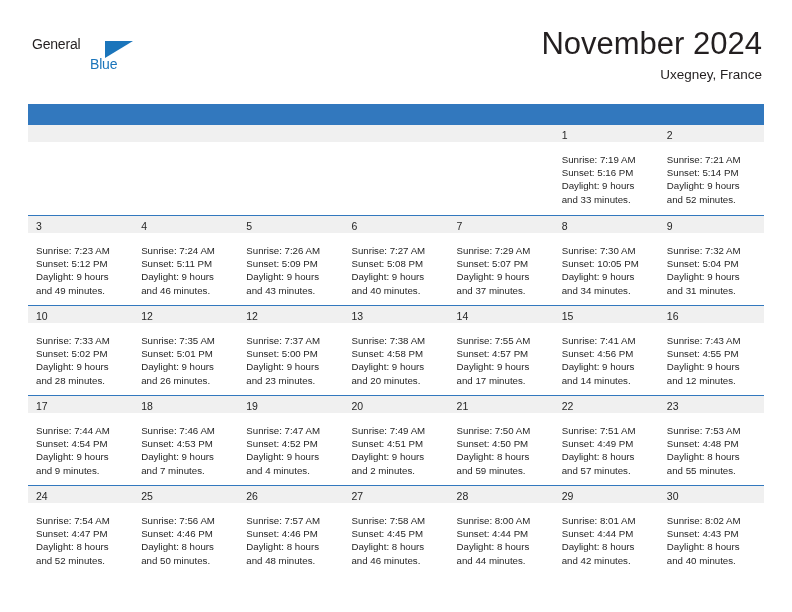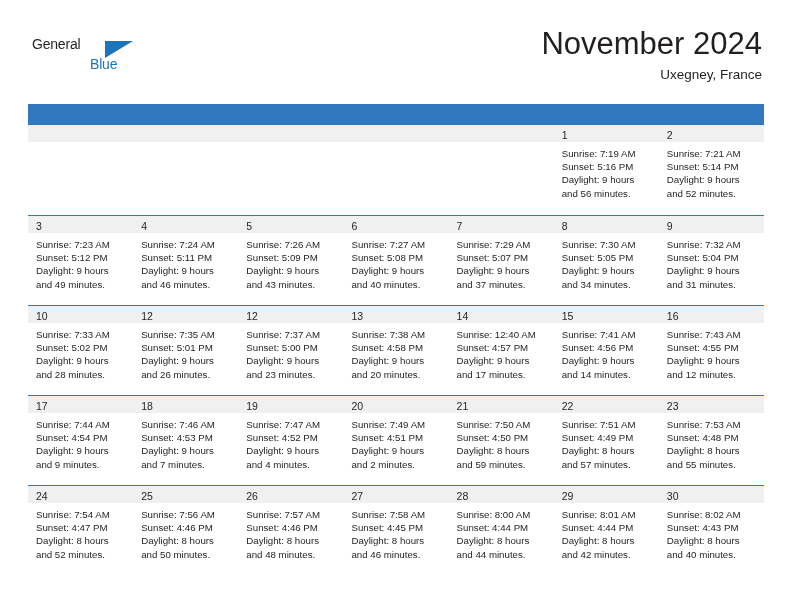--- a/index.html
+++ b/index.html
@@ -135,21 +135,21 @@
     padding-left: 8px;
     box-sizing: border-box;
   }
   .day-number {
     font-size: 10.5px;
     color: #262626;
     line-height: 17px;
   }
 
   .day-body {
-    padding: 5px 8px 0 8px;
+    padding: 11px 8px 0 8px;
     box-sizing: border-box;
   }
   .day-line {
     font-size: 9.7px;
     line-height: 13.2px;
     color: #262626;
     white-space: nowrap;
   }
 </style>
 </head>
@@ -200,21 +200,21 @@
           </div>
           <div class="day-cell empty">
             <div class="day-number-band"><span class="day-number"></span></div>
           </div>
           <div class="day-cell">
             <div class="day-number-band"><span class="day-number">1</span></div>
             <div class="day-body">
               <div class="day-line">Sunrise: 7:19 AM</div>
               <div class="day-line">Sunset: 5:16 PM</div>
               <div class="day-line">Daylight: 9 hours</div>
-              <div class="day-line">and 56 minutes.</div>
+              <div class="day-line">and 33 minutes.</div>
             </div>
           </div>
           <div class="day-cell">
             <div class="day-number-band"><span class="day-number">2</span></div>
             <div class="day-body">
               <div class="day-line">Sunrise: 7:21 AM</div>
               <div class="day-line">Sunset: 5:14 PM</div>
               <div class="day-line">Daylight: 9 hours</div>
               <div class="day-line">and 52 minutes.</div>
             </div>
@@ -263,21 +263,21 @@
               <div class="day-line">Sunrise: 7:29 AM</div>
               <div class="day-line">Sunset: 5:07 PM</div>
               <div class="day-line">Daylight: 9 hours</div>
               <div class="day-line">and 37 minutes.</div>
             </div>
           </div>
           <div class="day-cell">
             <div class="day-number-band"><span class="day-number">8</span></div>
             <div class="day-body">
               <div class="day-line">Sunrise: 7:30 AM</div>
-              <div class="day-line">Sunset: 5:05 PM</div>
+              <div class="day-line">Sunset: 10:05 PM</div>
               <div class="day-line">Daylight: 9 hours</div>
               <div class="day-line">and 34 minutes.</div>
             </div>
           </div>
           <div class="day-cell">
             <div class="day-number-band"><span class="day-number">9</span></div>
             <div class="day-body">
               <div class="day-line">Sunrise: 7:32 AM</div>
               <div class="day-line">Sunset: 5:04 PM</div>
               <div class="day-line">Daylight: 9 hours</div>
@@ -318,21 +318,21 @@
             <div class="day-body">
               <div class="day-line">Sunrise: 7:38 AM</div>
               <div class="day-line">Sunset: 4:58 PM</div>
               <div class="day-line">Daylight: 9 hours</div>
               <div class="day-line">and 20 minutes.</div>
             </div>
           </div>
           <div class="day-cell">
             <div class="day-number-band"><span class="day-number">14</span></div>
             <div class="day-body">
-              <div class="day-line">Sunrise: 12:40 AM</div>
+              <div class="day-line">Sunrise: 7:55 AM</div>
               <div class="day-line">Sunset: 4:57 PM</div>
               <div class="day-line">Daylight: 9 hours</div>
               <div class="day-line">and 17 minutes.</div>
             </div>
           </div>
           <div class="day-cell">
             <div class="day-number-band"><span class="day-number">15</span></div>
             <div class="day-body">
               <div class="day-line">Sunrise: 7:41 AM</div>
               <div class="day-line">Sunset: 4:56 PM</div>

